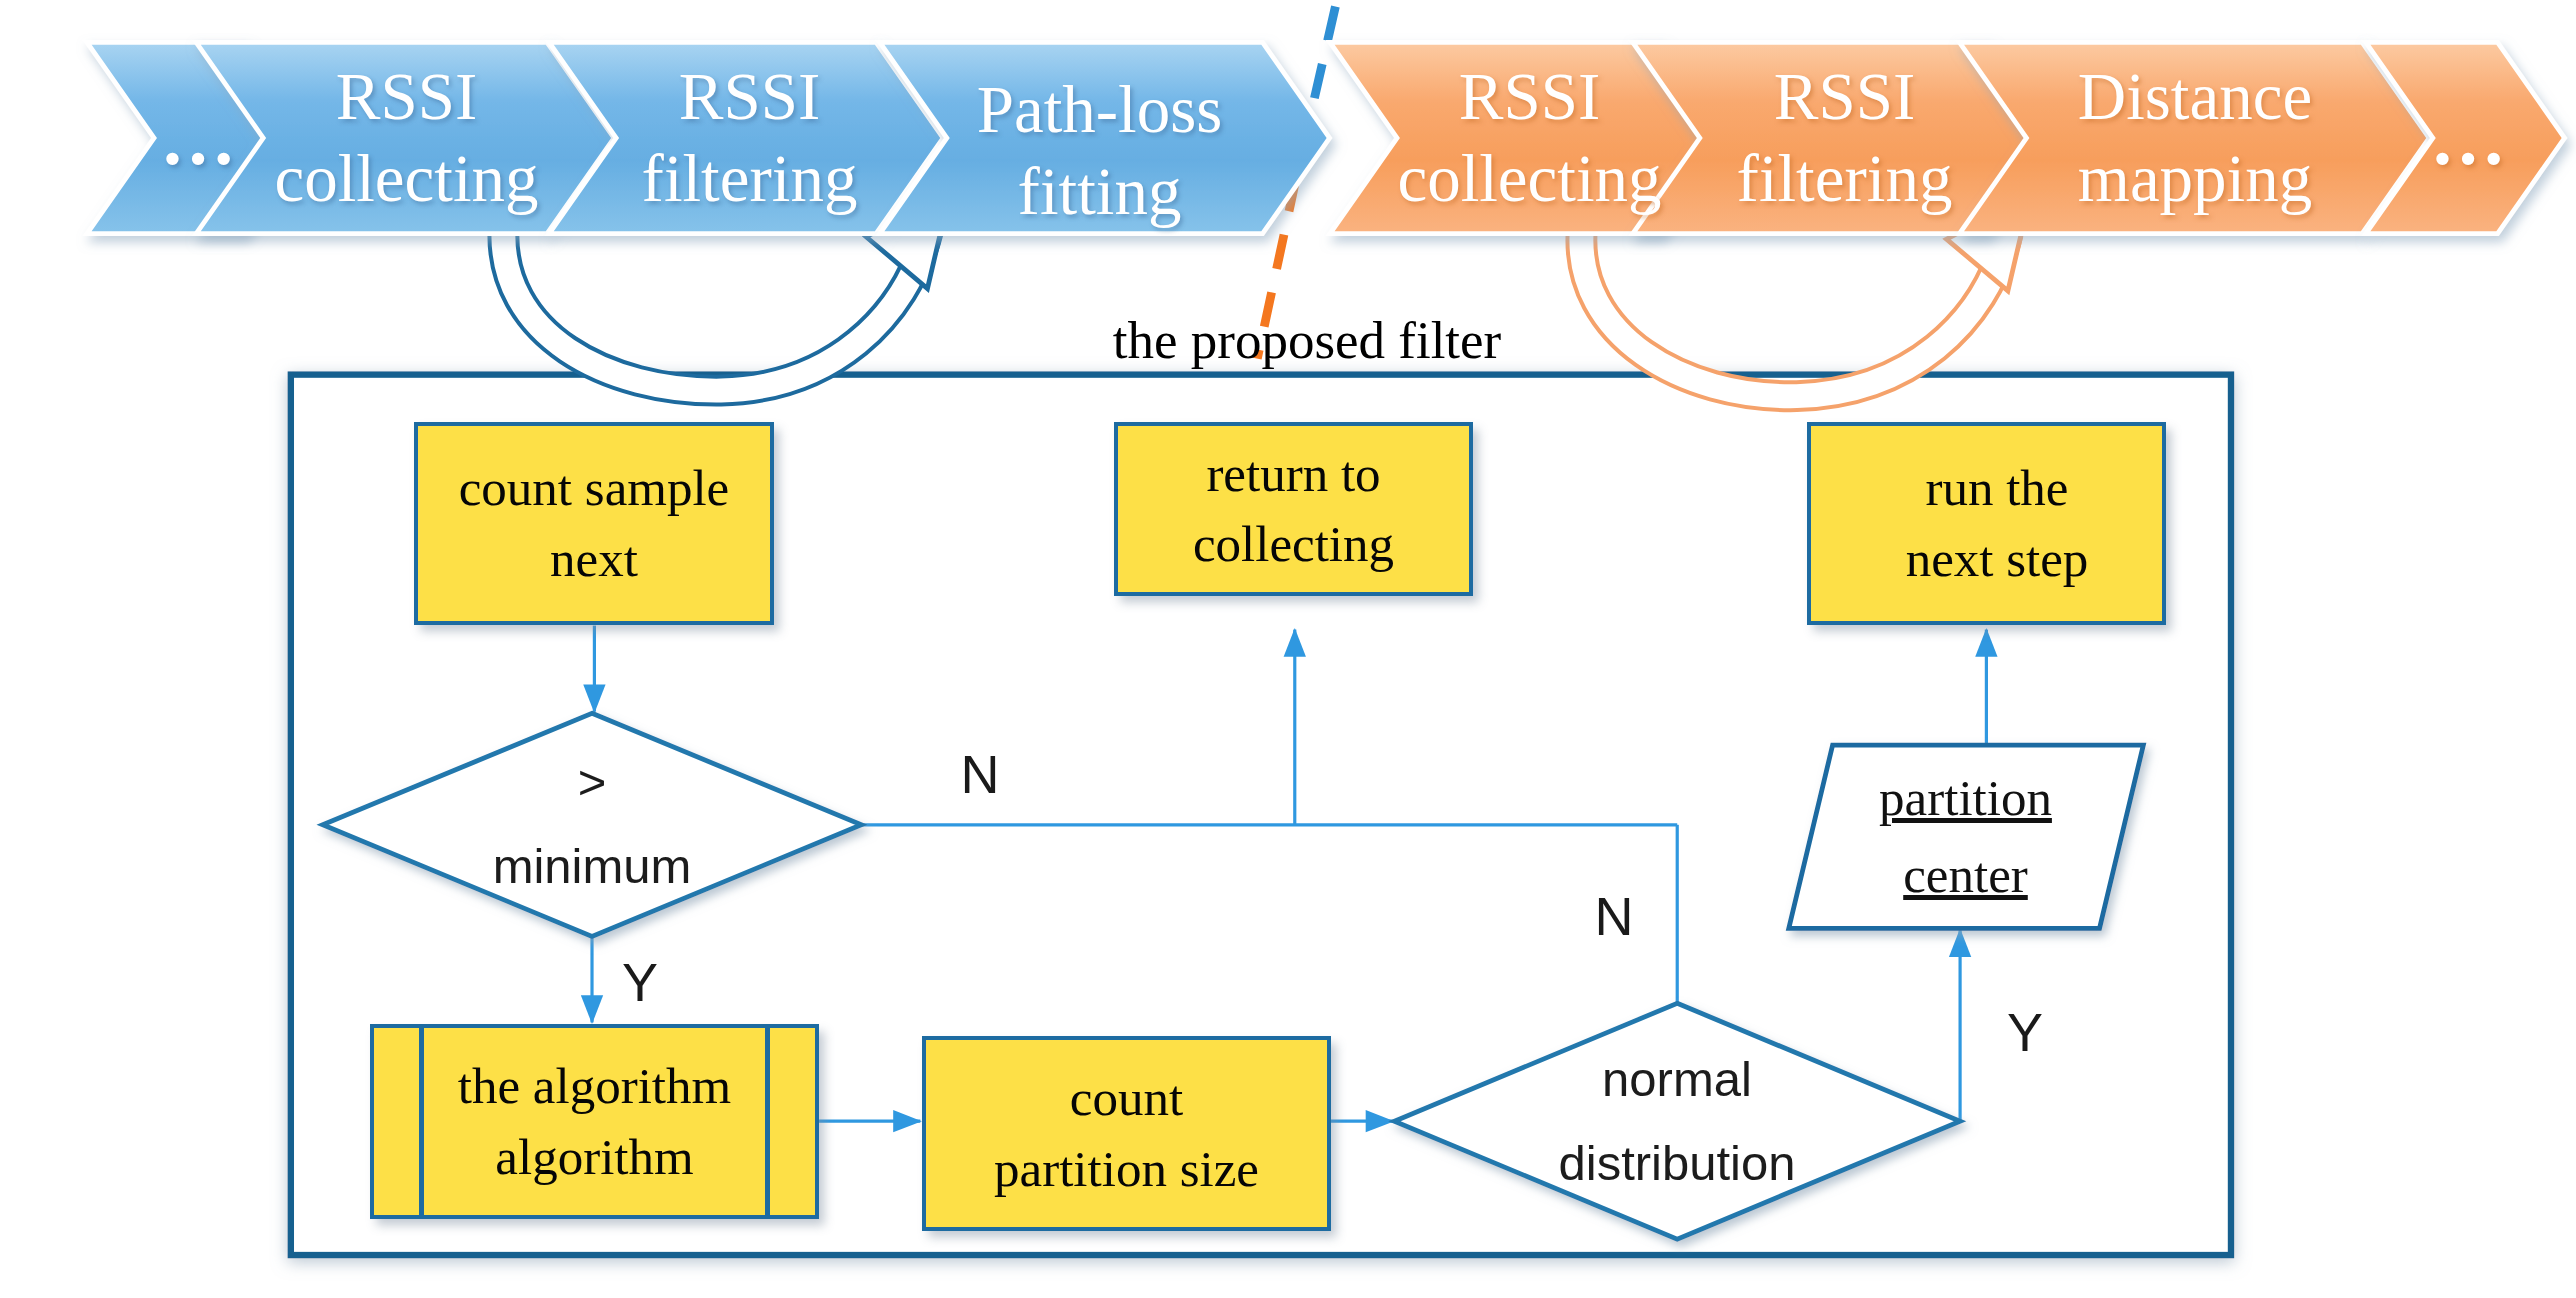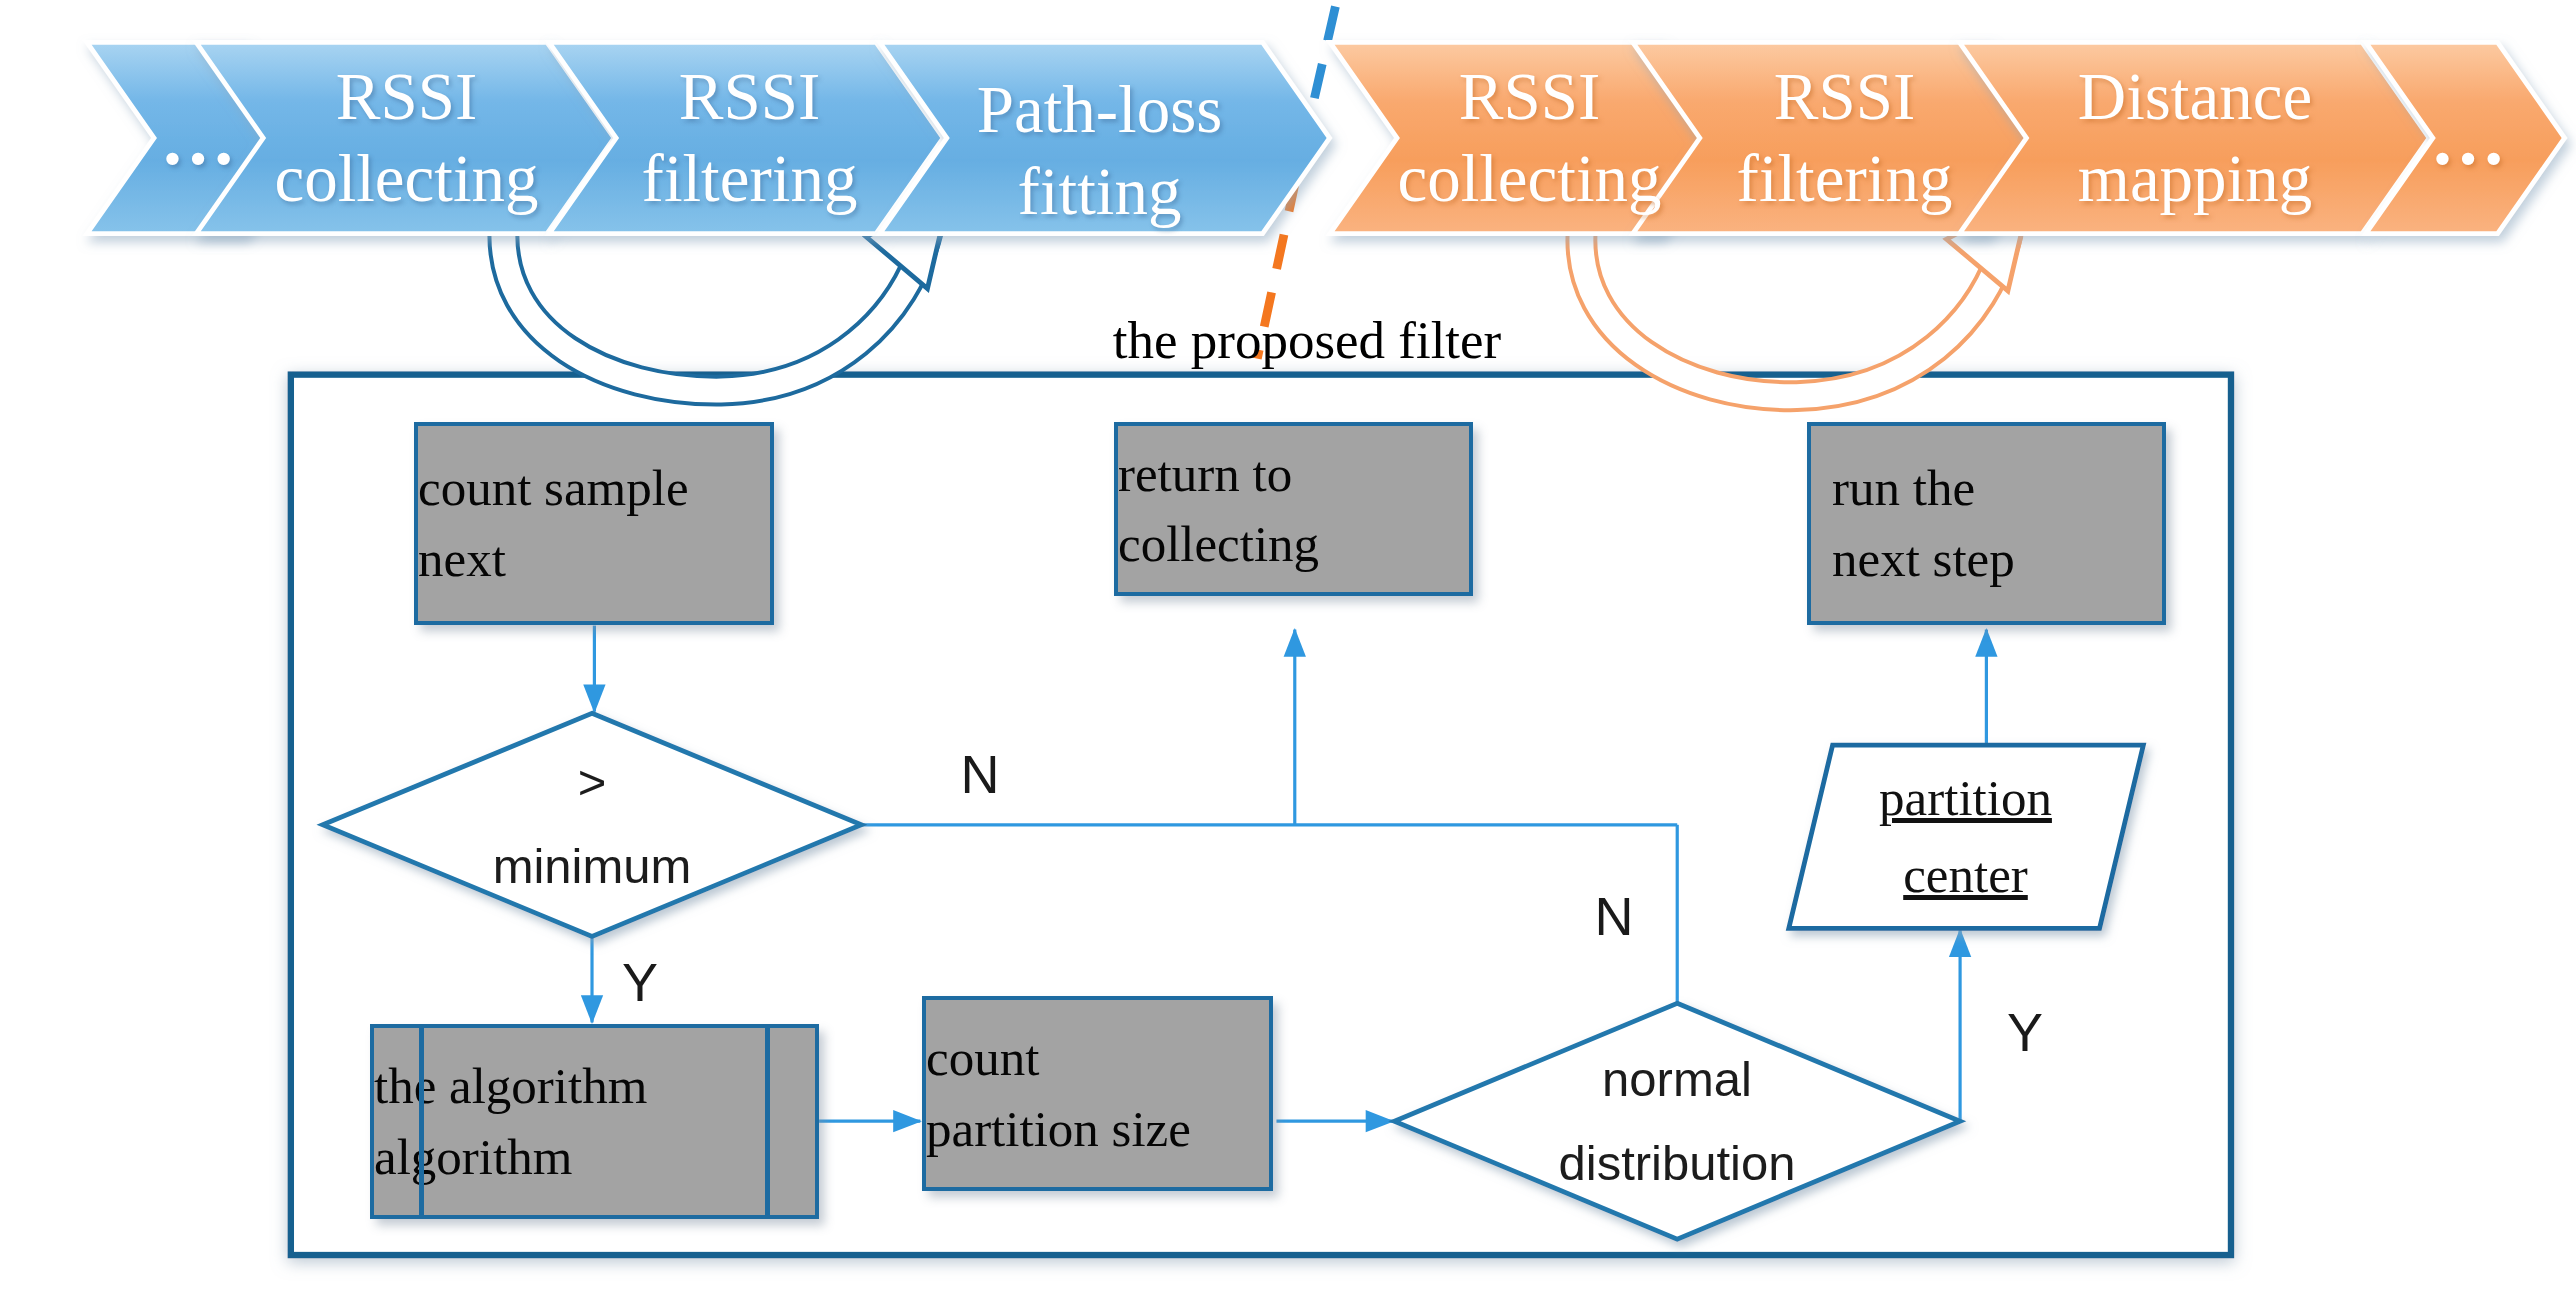--- a/index.html
+++ b/index.html
@@ -13,24 +13,24 @@
     position:absolute;top:45px;height:186px;
     display:flex;flex-direction:column;align-items:center;justify-content:center;
     color:#ffffff;font-size:67px;line-height:1.22;text-align:center;
     text-shadow:2.4px 3.2px 4px rgba(60,105,150,0.45);
     pointer-events:none;white-space:nowrap;
   }
   .chev-label.orange{text-shadow:2.4px 3.2px 4px rgba(200,110,40,0.5);}
   .chev-label .dots{font-size:76px;font-weight:bold;letter-spacing:3.2px;}
   
   .node{
-    position:absolute;box-sizing:border-box;background:#a3a3a3;
+    position:absolute;box-sizing:border-box;background:#fde047;
     border:4.8px solid #1d6ba1;
     box-shadow:5.6px 7.2px 9.6px rgba(125,140,158,0.45);
-    display:flex;flex-direction:column;align-items:flex-start;justify-content:center;
+    display:flex;flex-direction:column;align-items:center;justify-content:center;
     font-size:51px;line-height:1.38;color:#060606;text-align:center;white-space:nowrap;
   }
   .algo-bar{position:absolute;top:0;bottom:0;width:4.8px;background:#1d6ba1;}
   .shape-label{
     position:absolute;display:flex;flex-direction:column;align-items:center;justify-content:center;
     text-align:center;color:#111;pointer-events:none;white-space:nowrap;
   }
   .sans{font-family:"Liberation Sans","DejaVu Sans",sans-serif;}
   .diamond-text{font-size:49px;line-height:1.7;color:#1c1c1c;}
   .para-text{font-size:51px;line-height:1.5;}
@@ -174,21 +174,21 @@
     <span>run the</span>
     <span>next step</span>
   </div>
 
   <div class="node" style="left:370px;top:1024px;width:449px;height:195px;">
     <div class="algo-bar" style="left:45px;"></div>
     <div class="algo-bar" style="right:45px;"></div>
     <span>the algorithm</span>
     <span>algorithm</span>
   </div>
-  <div class="node" style="left:922px;top:996px;width:351px;height:195px;">
+  <div class="node" style="left:922px;top:1036px;width:409px;height:195px;">
     <span>count</span>
     <span>partition size</span>
   </div>
 
   <div class="shape-label sans diamond-text" style="left:401px;top:741px;width:382px;height:167px;">
     <span>&gt;</span>
     <span>minimum</span>
   </div>
   <div class="shape-label sans diamond-text" style="left:1470px;top:1036px;width:414px;height:171px;">
     <span>normal</span>

